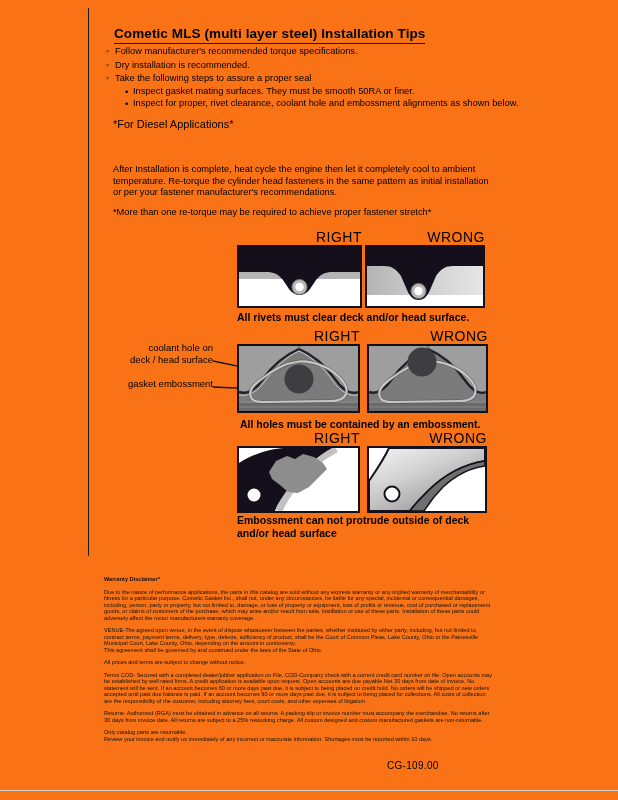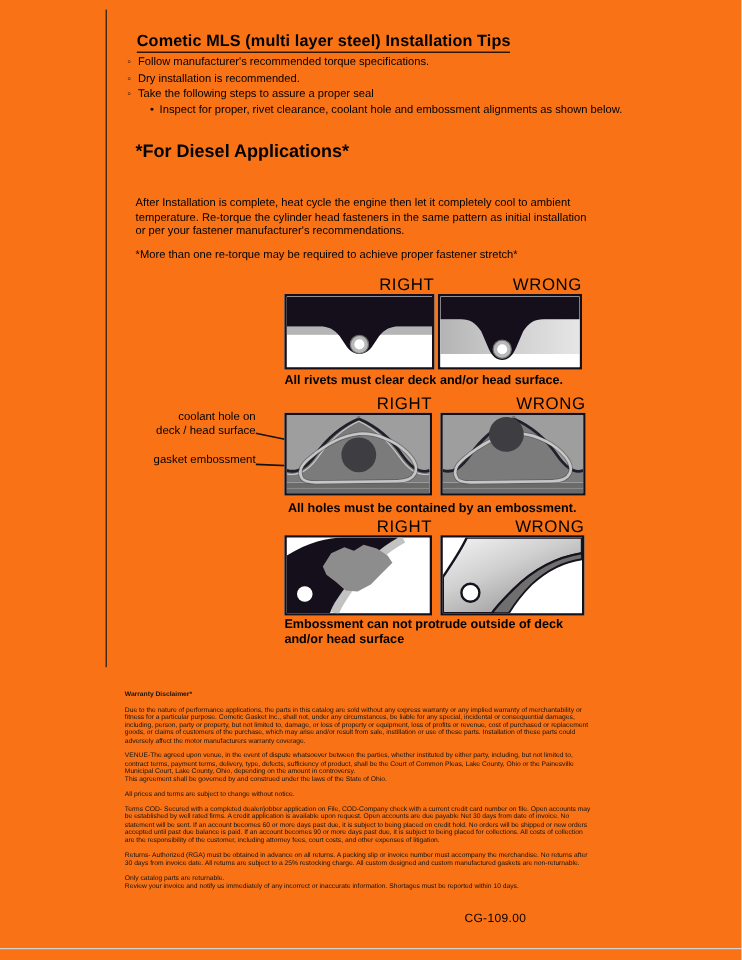--- a/index.html
+++ b/index.html
@@ -14,21 +14,21 @@
   .title {
     left:114px; top:26px; font-size:13.5px; font-weight:bold;
     border-bottom:1.6px solid #000; padding-bottom:2px; letter-spacing:0.1px;
   }
   .bullets { left:108px; top:45px; width:440px; font-size:9.3px; white-space:nowrap; }
   .bl1 { position:relative; line-height:13.7px; padding-left:7px; }
   .bl1::before { content:"◦"; position:absolute; left:-2px; top:0; font-size:9px; }
   .bl2 { position:relative; line-height:11.4px; margin-left:17px; padding-left:8px; }
   .bl2::before { content:"•"; position:absolute; left:0; top:0; font-size:9.5px; }
 
-  .diesel-h { left:113px; top:118px; font-size:15px; font-weight:bold; }
+  .diesel-h { left:113px; top:118px; font-size:11px; font-weight:normal; }
   .bodypara { font-size:9.3px; line-height:11.7px; white-space:pre-line; width:420px; }
   .p1 { left:113px; top:134px; }
   .p2 { left:113px; top:164px; }
   .note { left:113px; top:207px; font-size:9.3px; }
 
   .dlabel { font-size:14px; font-weight:500; text-align:right; letter-spacing:0.5px; }
   .dbox { border:2px solid #131019; box-sizing:border-box; background:#fff; }
   .dbox svg { display:block; width:100%; height:100%; }
   .dcaption { font-size:10.5px; font-weight:bold; line-height:12.5px; white-space:pre-line; }
 
@@ -49,20 +49,21 @@
 <div class="page">
 
   <div class="abs vrule"></div>
 
   <div class="abs title">Cometic MLS (multi layer steel) Installation Tips</div>
 
   <div class="abs bullets">
     <div class="bl1">Follow manufacturer's recommended torque specifications.</div>
     <div class="bl1">Dry installation is recommended.</div>
     <div class="bl1">Take the following steps to assure a proper seal</div>
+    <div class="bl2">Inspect gasket mating surfaces.  They must be smooth 50RA or finer.</div>
     <div class="bl2">Inspect for proper, rivet clearance, coolant hole and embossment alignments as shown below.</div>
   </div>
 
   <div class="abs diesel-h">*For Diesel Applications*</div>
   <div class="abs bodypara p2">After Installation is complete, heat cycle the engine then let it completely cool to ambient
 temperature. Re-torque the cylinder head fasteners in the same pattern as initial installation
 or per your fastener manufacturer's recommendations.</div>
   <div class="abs note">*More than one re-torque may be required to achieve proper fastener stretch*</div>
 
   <div class="abs dlabel" style="left:237px; top:229px; width:125px;">RIGHT</div>

